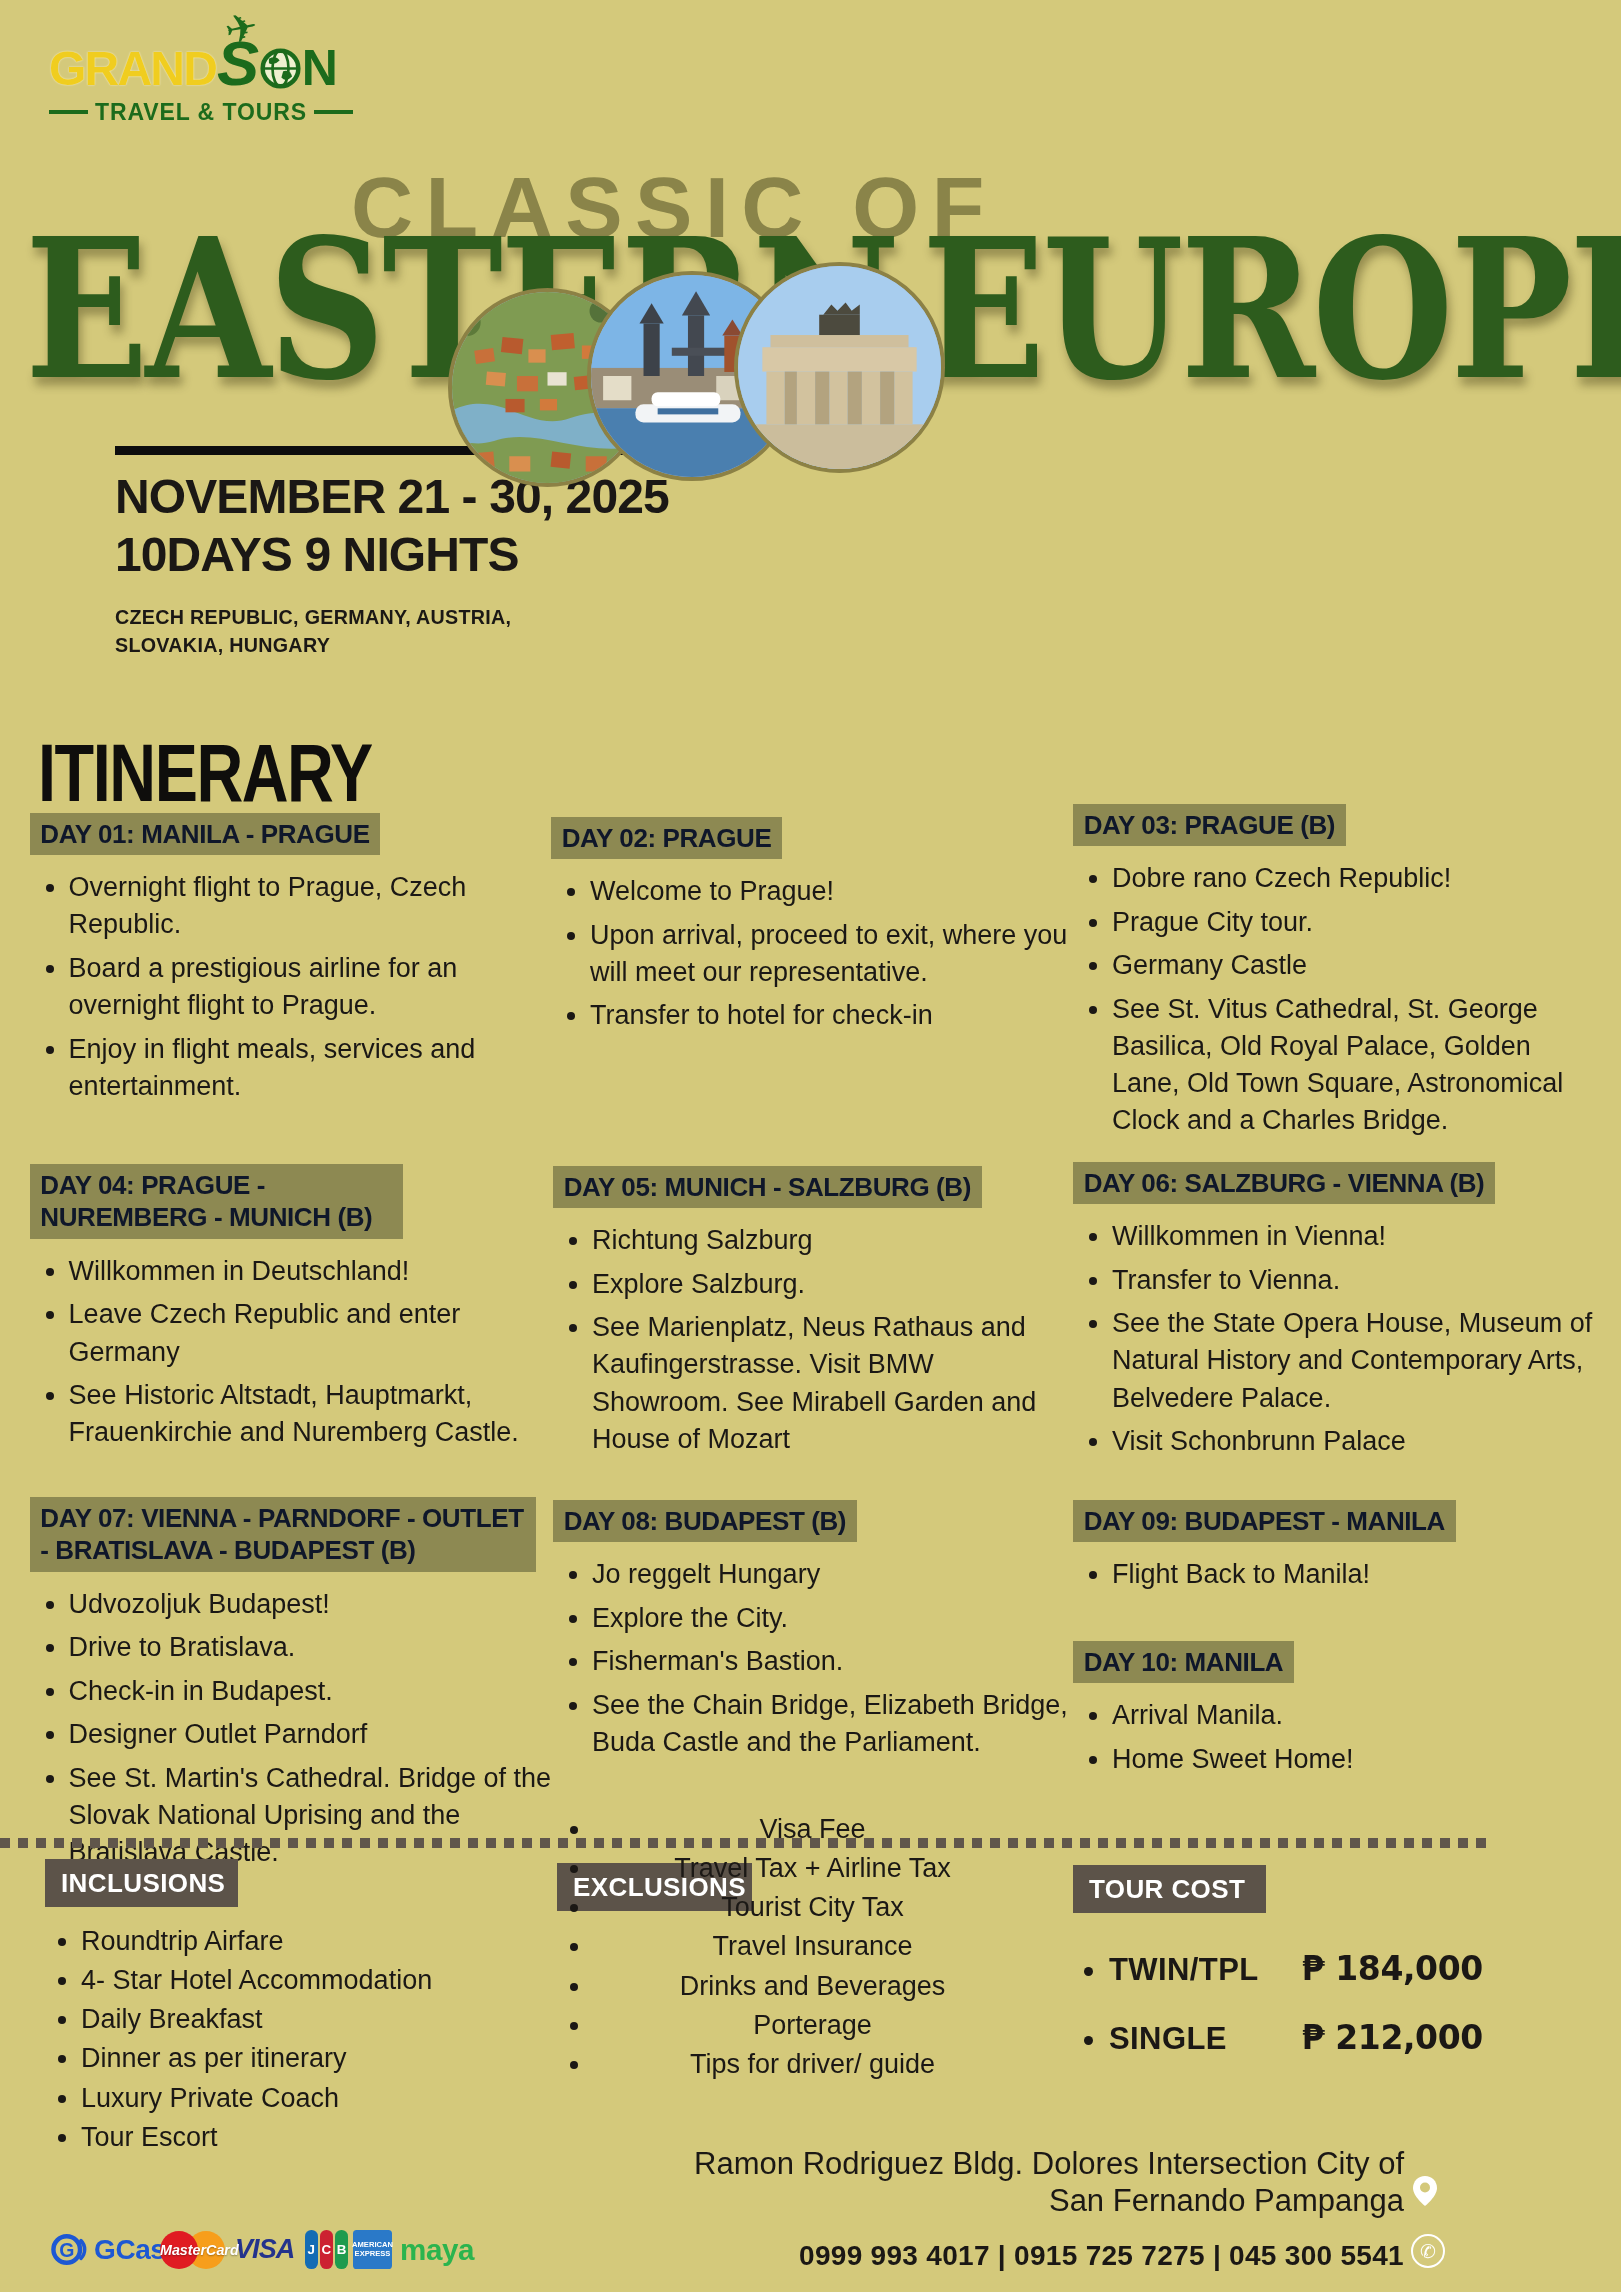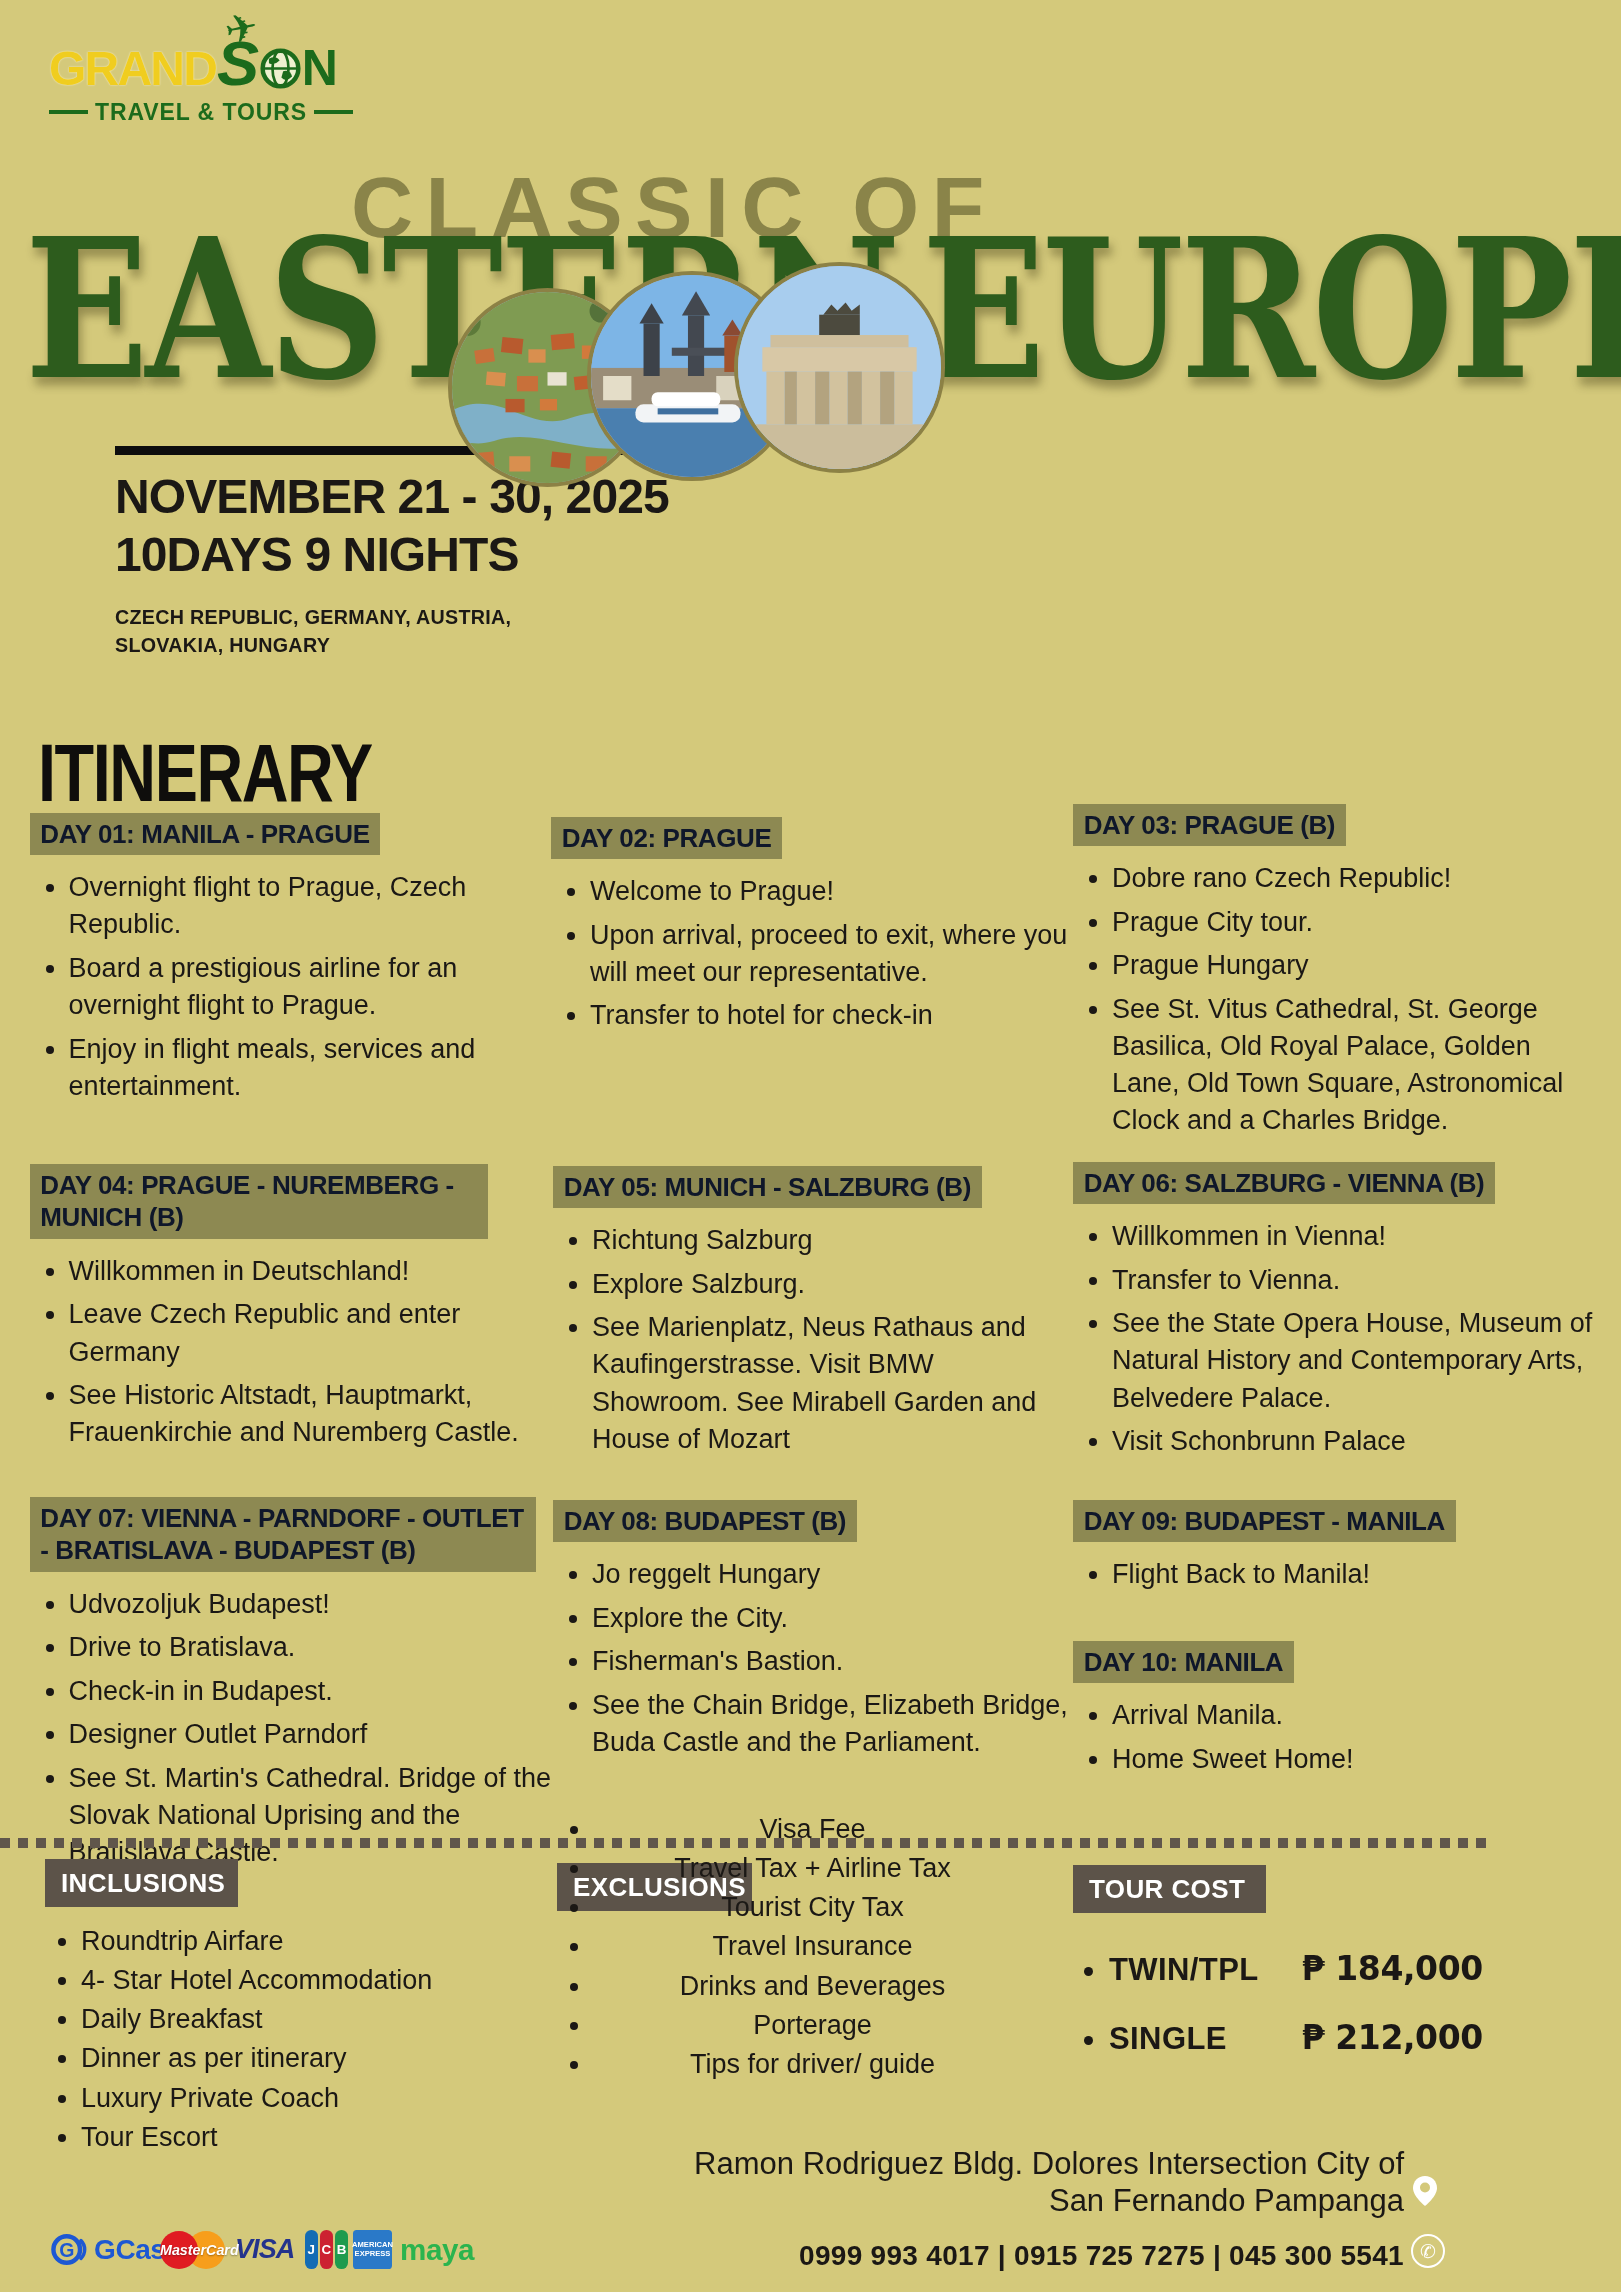--- a/index.html
+++ b/index.html
@@ -42,21 +42,21 @@
   
   .itinerary-heading{position:absolute;left:38px;top:727px;font-size:81px;font-weight:900;letter-spacing:-1.8px;transform:scaleX(0.8);transform-origin:left top;color:#0f0e0c;}
   .day{position:absolute;}
   .day-header{display:inline-block;background:var(--dayhdr);color:#0f172a;font-weight:700;font-size:26px;letter-spacing:-0.4px;line-height:1.26;padding:4.5px 10.7px;}
   .day ul{margin:14.3px 0 0 0;padding-left:39px;font-size:27px;line-height:1.38;}
   .day li{margin-bottom:6.3px;}
   .d1{left:29.6px;top:813px;width:524px;}
   .d2{left:551px;top:817px;width:524px;}
   .d3{left:1073px;top:804px;width:528px;}
   .d4{left:29.6px;top:1164px;width:524px;}
-  .d4 .day-header{width:458px;}
+  .d4 .day-header{width:373px;}
   .d5{left:553px;top:1166px;width:524px;}
   .d6{left:1073px;top:1162px;width:528px;}
   .d7{left:29.6px;top:1497px;width:528px;}
   .d7 .day-header{width:506px;}
   .d8{left:553px;top:1500px;width:524px;}
   .d9{left:1073px;top:1500px;width:519px;}
   .d10{left:1073px;top:1641px;width:519px;}
 
   
   .dotted{position:absolute;left:0;top:1838px;width:1491px;height:9.9px;background:repeating-linear-gradient(90deg,#60564b 0 9.9px,transparent 9.9px 18px);}
@@ -219,21 +219,21 @@
         <li>Welcome to Prague!</li>
         <li>Upon arrival, proceed to exit, where you will meet our representative.</li>
         <li>Transfer to hotel for check-in</li>
       </ul>
   </div>
   <div class="day d3">
     <div class="day-header">DAY 03: PRAGUE (B)</div>
     <ul>
         <li>Dobre rano Czech Republic!</li>
         <li>Prague City tour.</li>
-        <li>Prague Hungary</li>
+        <li>Germany Castle</li>
         <li>See St. Vitus Cathedral, St. George Basilica, Old Royal Palace, Golden Lane, Old Town Square, Astronomical Clock and a Charles Bridge.</li>
       </ul>
   </div>
   <div class="day d4">
     <div class="day-header">DAY 04: PRAGUE - NUREMBERG - MUNICH (B)</div>
     <ul>
         <li>Willkommen in Deutschland!</li>
         <li>Leave Czech Republic and enter Germany</li>
         <li>See Historic Altstadt, Hauptmarkt, Frauenkirchie and Nuremberg Castle.</li>
       </ul>

